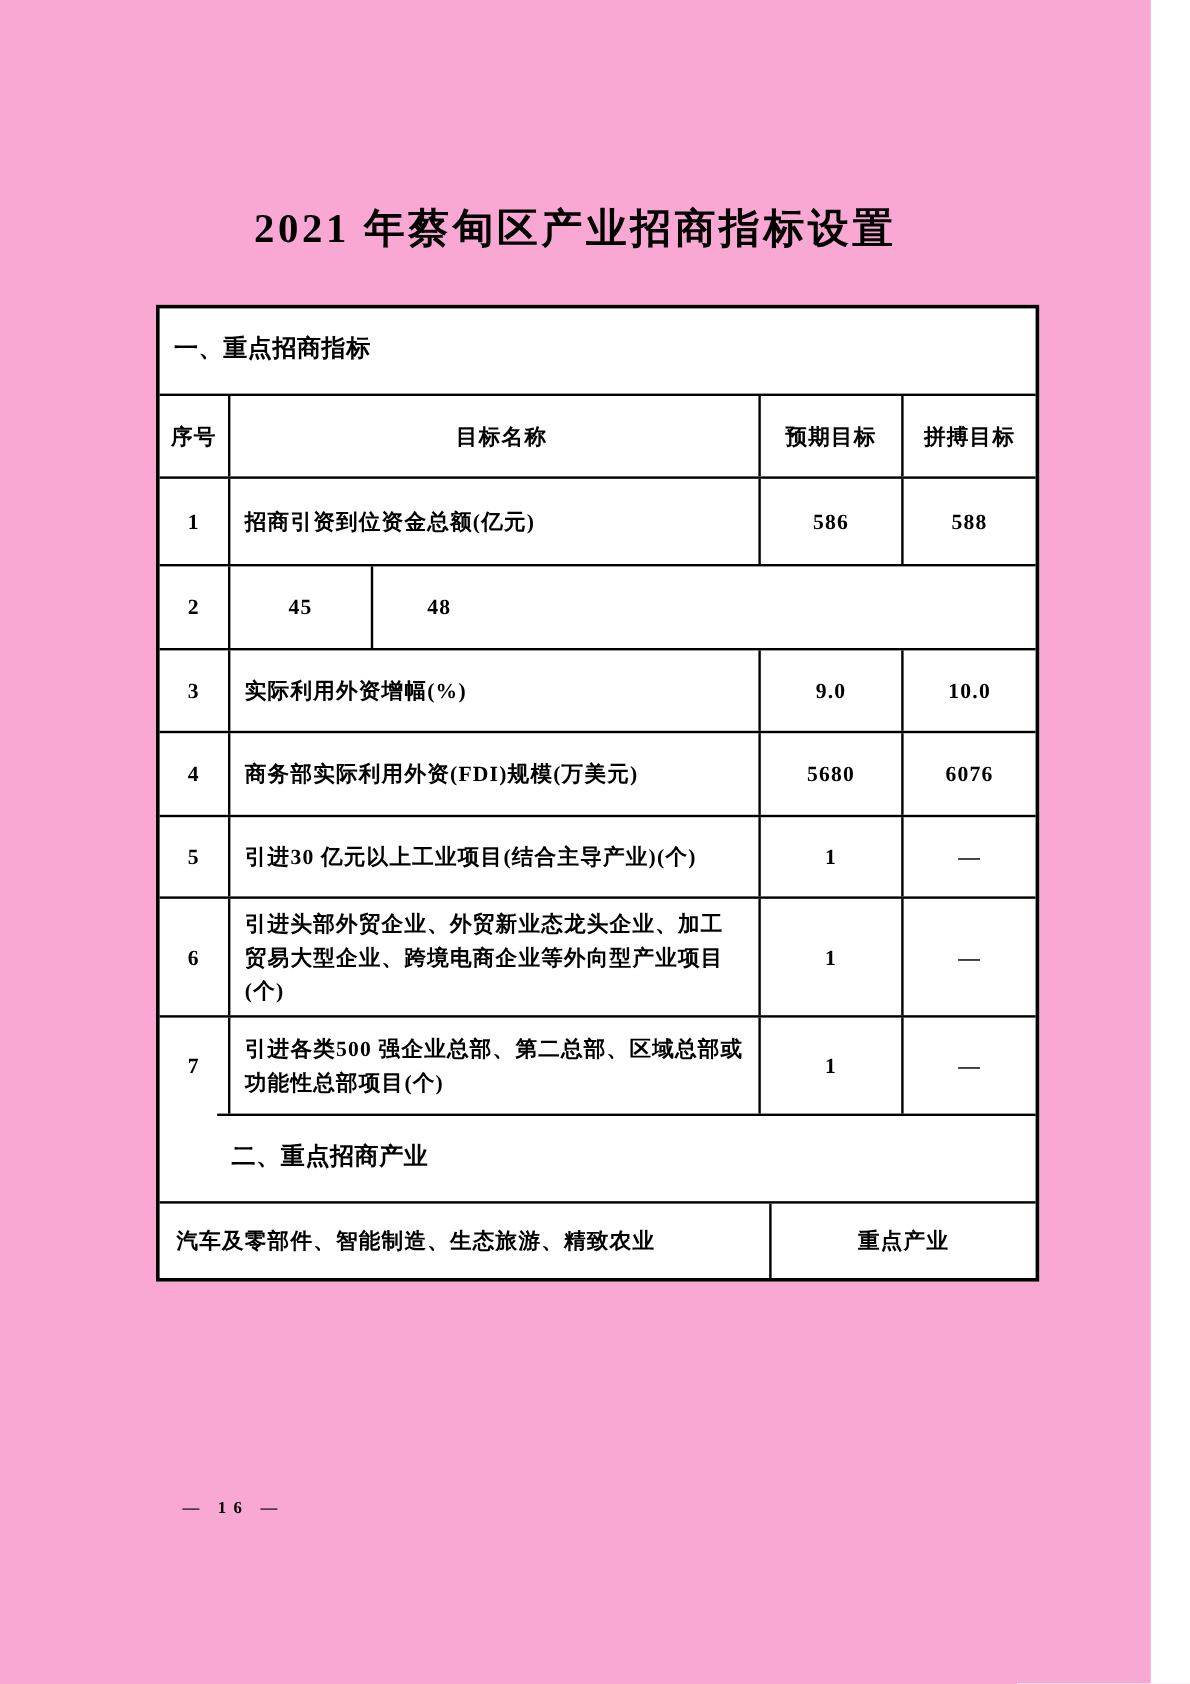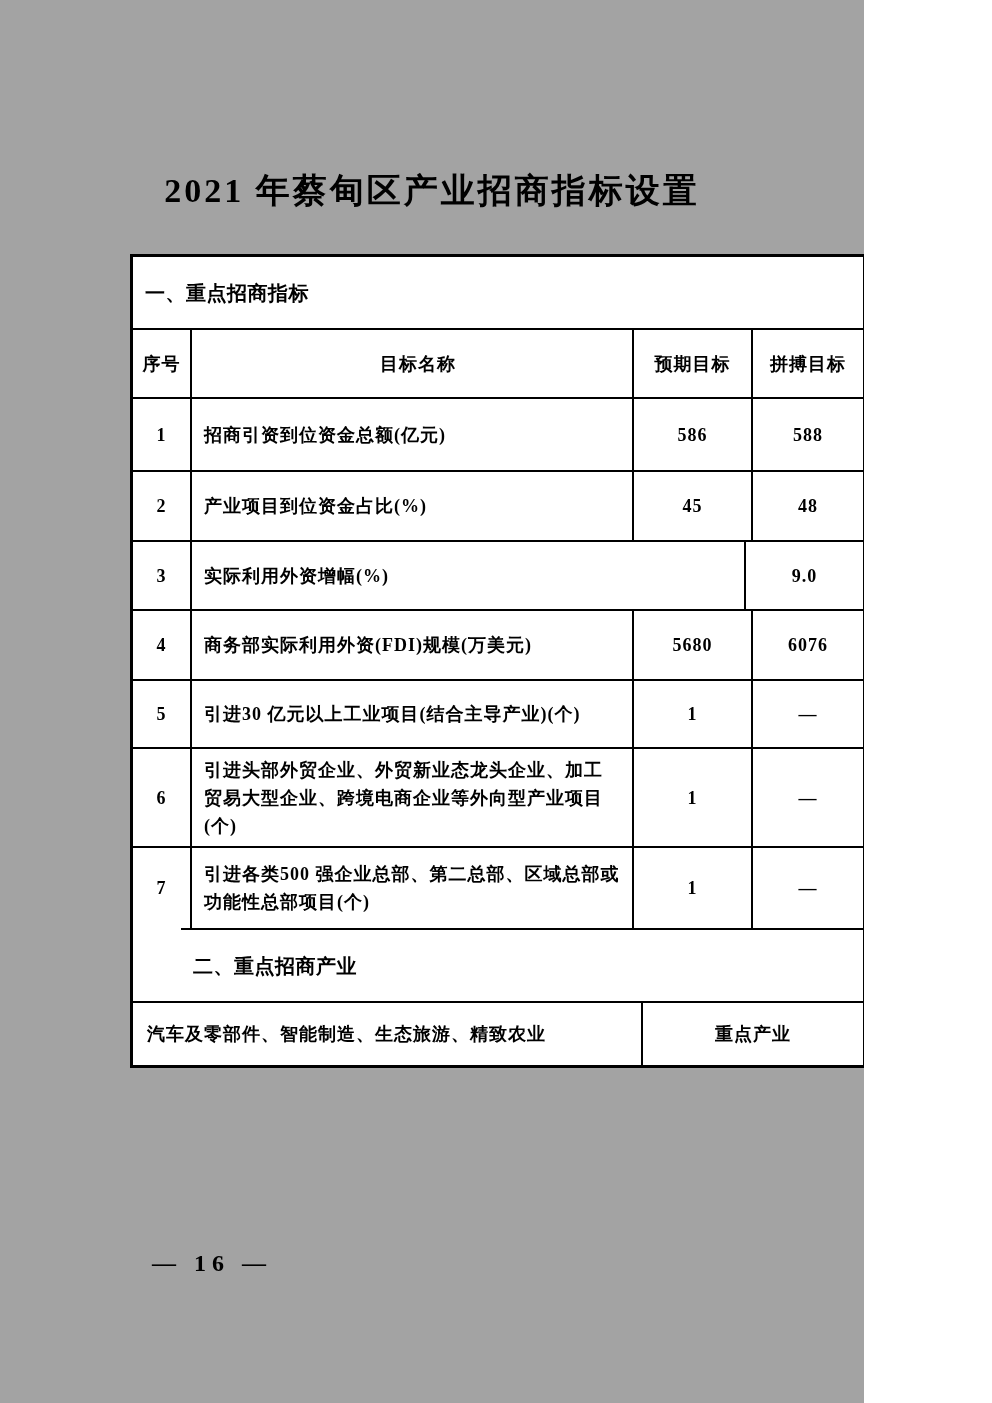--- a/index.html
+++ b/index.html
@@ -5,22 +5,22 @@
   * { margin: 0; padding: 0; box-sizing: border-box; }
   html, body { background: #ffffff; }
   body {
     width: 992px; height: 1403px;
     font-family: "Liberation Serif", "DejaVu Serif", serif;
     color: #000000;
     position: relative;
   }
   .page {
     position: relative;
-    width: 864px; height: 1403px;
-    background: #a3a3a3;
+    width: 959px; height: 1403px;
+    background: #f9a8d4;
     overflow: hidden;
   }
   .doc-title {
     position: absolute;
     top: 168px; left: 0; width: 100%;
     text-align: center;
     font-size: 34px;
     font-weight: bold;
     letter-spacing: 3px;
     white-space: nowrap;
@@ -47,21 +47,21 @@
     font-family: Liberation Serif, serif;
   }
   .cell:first-child { border-left: none; }
   
   .sec-row { height: 71px; }
   .sec-row.sec2 { height: 73px; margin-left: 48px; }
   .sec-cell {
     flex: 1;
     justify-content: flex-start;
     padding-left: 12px;
-    font-family: Liberation Sans, sans-serif;
+    font-family: Liberation Mono, monospace;
     font-size: 20px;
     letter-spacing: 0.5px;
     text-align: right;
   }
   
   .cols-row { height: 69px; }
   .c-no   { width: 57px; flex: none; }
   .c-name { flex: 1; padding-left: 12px; }
   .c-exp  { width: 119px; flex: none; }
   .c-str  { width: 112px; flex: none; }
@@ -83,21 +83,21 @@
   .c-ind-label { width: 222px; flex: none; }
   .c-ind-value {
     flex: 1;
     justify-content: flex-start;
     text-align: left;
     padding: 0 14px;
   }
   .page-number {
     position: absolute;
     top: 1250px; left: 152px;
-    font-size: 24px;
+    font-size: 14px;
     font-weight: bold;
     letter-spacing: 6px;
     white-space: pre;
   }
 </style>
 </head>
 <body>
 
 <div class="page">
 
@@ -118,29 +118,29 @@
 
     <div class="trow r1">
       <div class="cell c-no">1</div>
       <div class="cell c-name name-data">招商引资到位资金总额(亿元)</div>
       <div class="cell c-exp">586</div>
       <div class="cell c-str">588</div>
     </div>
 
     <div class="trow r2">
       <div class="cell c-no">2</div>
-      <div class="cell c-name name-data">产业项目到位资金占比(%)</div>
       <div class="cell c-exp">45</div>
       <div class="cell c-str">48</div>
     </div>
 
     <div class="trow r3">
       <div class="cell c-no">3</div>
       <div class="cell c-name name-data">实际利用外资增幅(%)</div>
       <div class="cell c-exp">9.0</div>
+      <div class="cell c-str">10.0</div>
     </div>
 
     <div class="trow r4">
       <div class="cell c-no">4</div>
       <div class="cell c-name name-data">商务部实际利用外资(FDI)规模(万美元)</div>
       <div class="cell c-exp">5680</div>
       <div class="cell c-str">6076</div>
     </div>
 
     <div class="trow r5">

